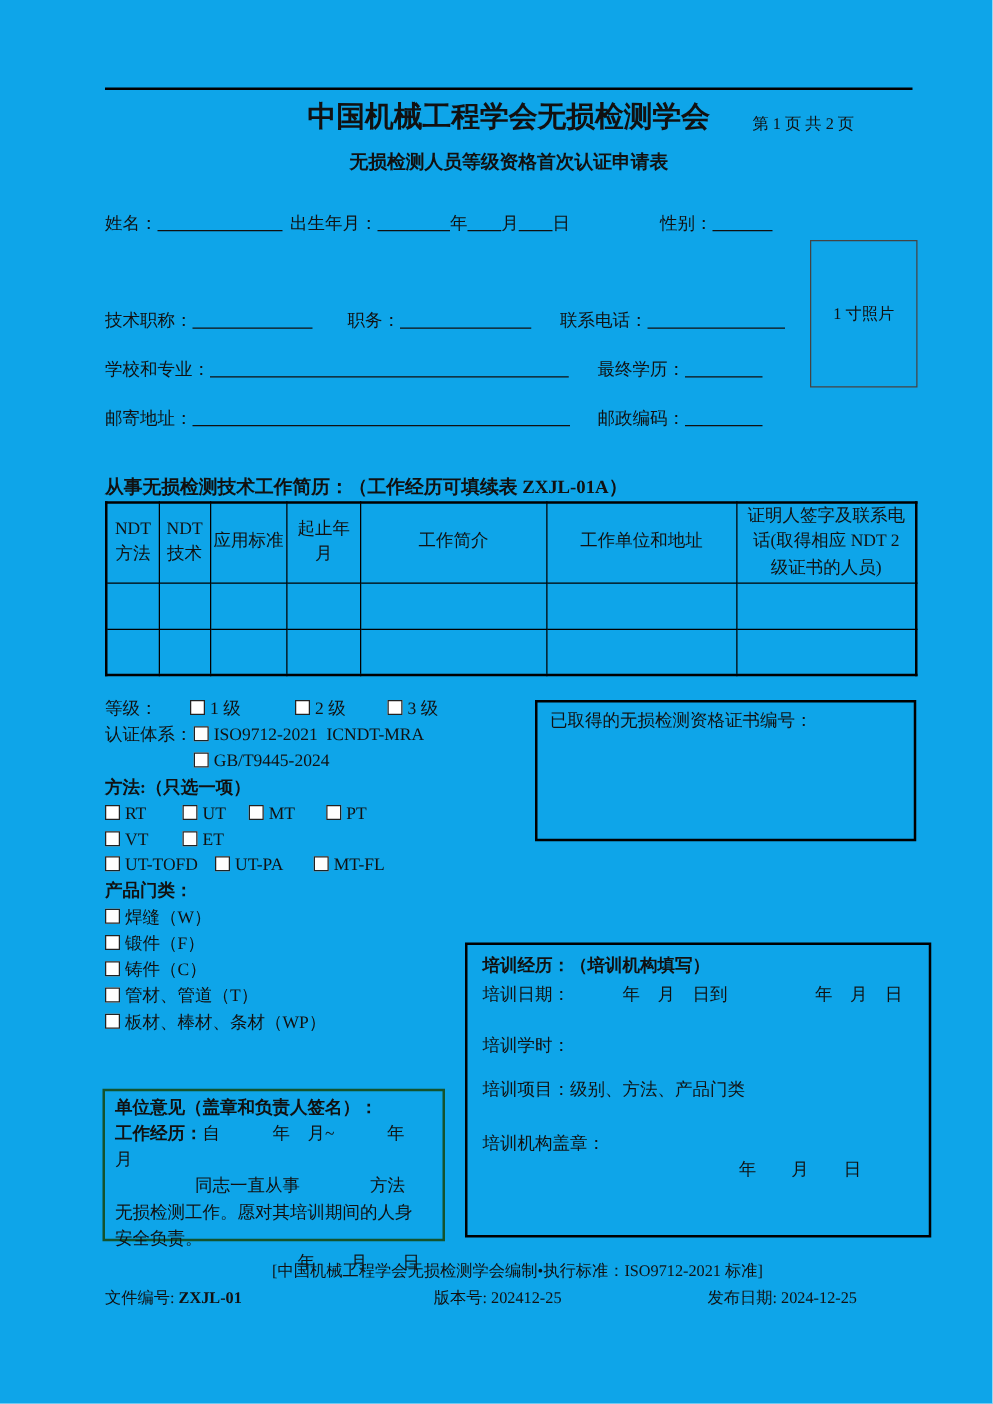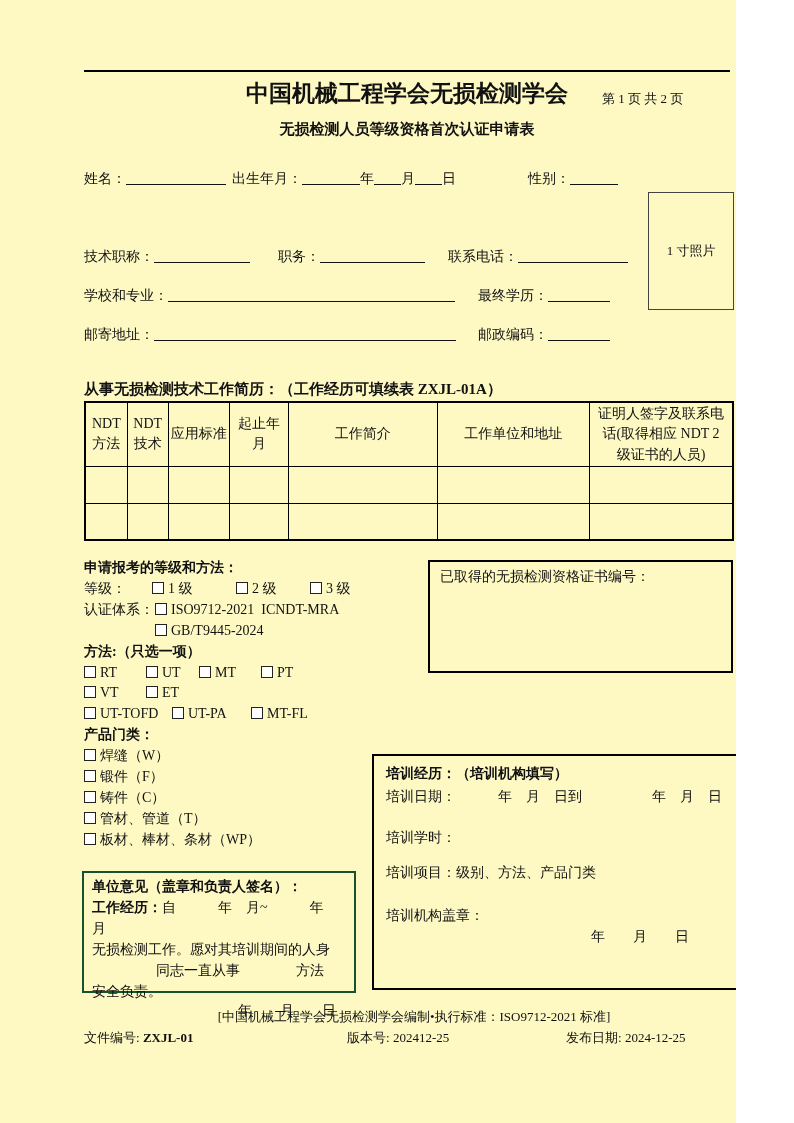--- a/index.html
+++ b/index.html
@@ -1,17 +1,17 @@
 <!DOCTYPE html>
 <html><head>
 <meta charset="utf-8">
 <style>
   html,body{margin:0;padding:0;background:#fff;}
   .page{
-    position:relative;width:736px;height:1123px;background:#fef9c3;
+    position:relative;width:794px;height:1123px;background:#0ea5e9;
     font-family:"Liberation Serif","DejaVu Serif",serif;color:#111;overflow:hidden;
   }
   .abs{position:absolute;}
   .b{font-weight:bold;}
   .pre{white-space:pre;}
   .top-rule{left:84px;top:70px;width:646px;border-top:2px solid #000;height:0;}
   .title{left:84px;top:78px;width:646px;text-align:center;font-size:23px;font-weight:bold;}
   .page-info{left:602px;top:90px;font-size:13px;white-space:nowrap;}
   .subtitle{left:84px;top:120px;width:646px;text-align:center;font-size:15px;font-weight:bold;}
   .prow{position:absolute;left:0;width:794px;height:22px;font-size:14px;}
@@ -145,21 +145,20 @@
           <td></td>
           <td></td>
           <td></td>
           <td></td>
           <td></td>
       </tr>
     </tbody>
   </table>
 
   <div class="abs apply">
-    <div class="aline b">申请报考的等级和方法：</div>
     <div class="aline">
       <span class="lw">等级：</span><span class="ci" style="min-width:84px"><span class="cb"></span><span>1 级</span></span><span class="ci" style="min-width:74px"><span class="cb"></span><span>2 级</span></span><span class="ci"><span class="cb"></span><span>3 级</span></span>
     </div>
     <div class="aline">
       <span class="lw2">认证体系：</span><span class="ci"><span class="cb"></span><span class="pre">ISO9712-2021  ICNDT-MRA</span></span>
     </div>
     <div class="aline ind">
       <span class="ci"><span class="cb"></span><span>GB/T9445-2024</span></span>
     </div>
     <div class="aline b">方法:（只选一项）</div>
@@ -189,22 +188,22 @@
     <div style="margin-top:2px">培训日期：　　　年　月　日到　　　　　年　月　日</div>
     <div style="margin-top:20px">培训学时：</div>
     <div style="margin-top:14px">培训项目：级别、方法、产品门类</div>
     <div style="margin-top:22px">培训机构盖章：</div>
     <div style="padding-left:205px">年　　月　　日</div>
   </div>
 
   <div class="abs unit-box">
     <div class="b">单位意见（盖章和负责人签名）：</div>
     <div><span class="b">工作经历：</span><span>自　　　年　月~　　　年　月</span></div>
+    <div style="padding-left:64px">同志一直从事　　　　方法</div>
     <div>无损检测工作。愿对其培训期间的人身</div>
-    <div style="padding-left:64px">同志一直从事　　　　方法</div>
     <div>安全负责。</div>
     <div style="text-align:right;padding-right:10px;margin-top:-2px">年　　月　　日</div>
   </div>
 
   <div class="abs footer-note">[中国机械工程学会无损检测学会编制•执行标准：ISO9712-2021 标准]</div>
   <div class="abs footer-row">
     <span class="seg" style="left:84px">
       <span>文件编号:</span> <span class="b">ZXJL-01</span>
     </span>
     <span class="seg" style="left:347px">

